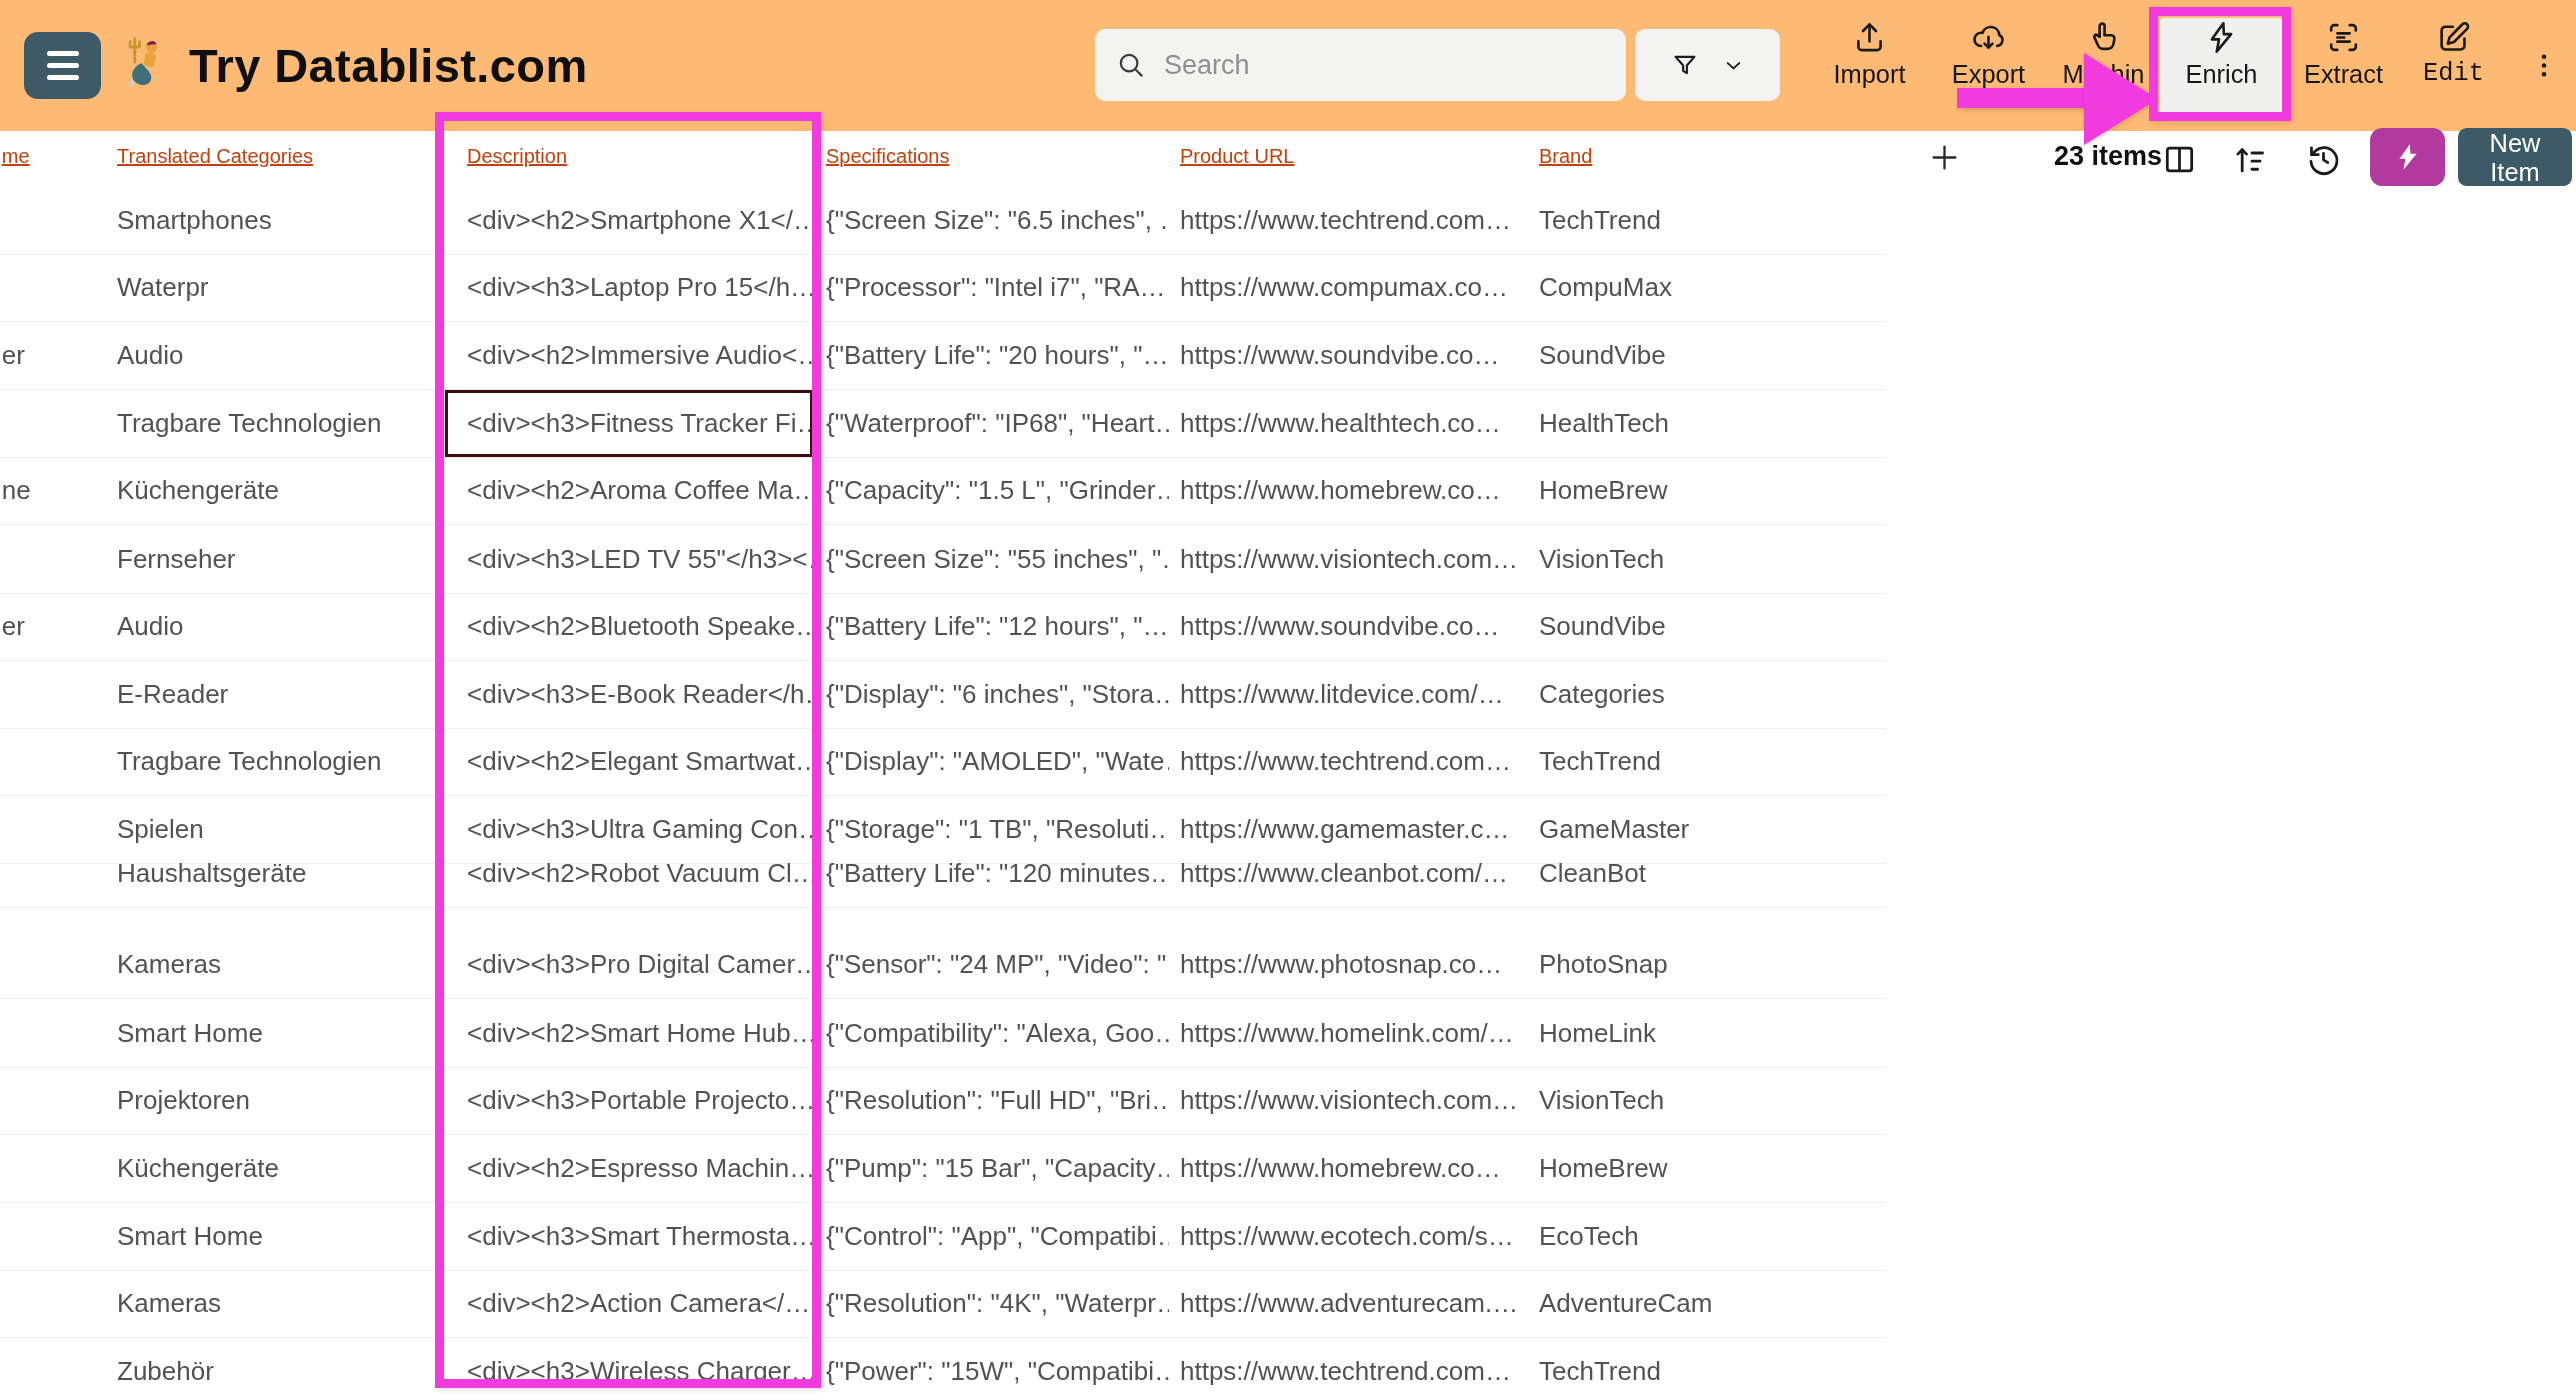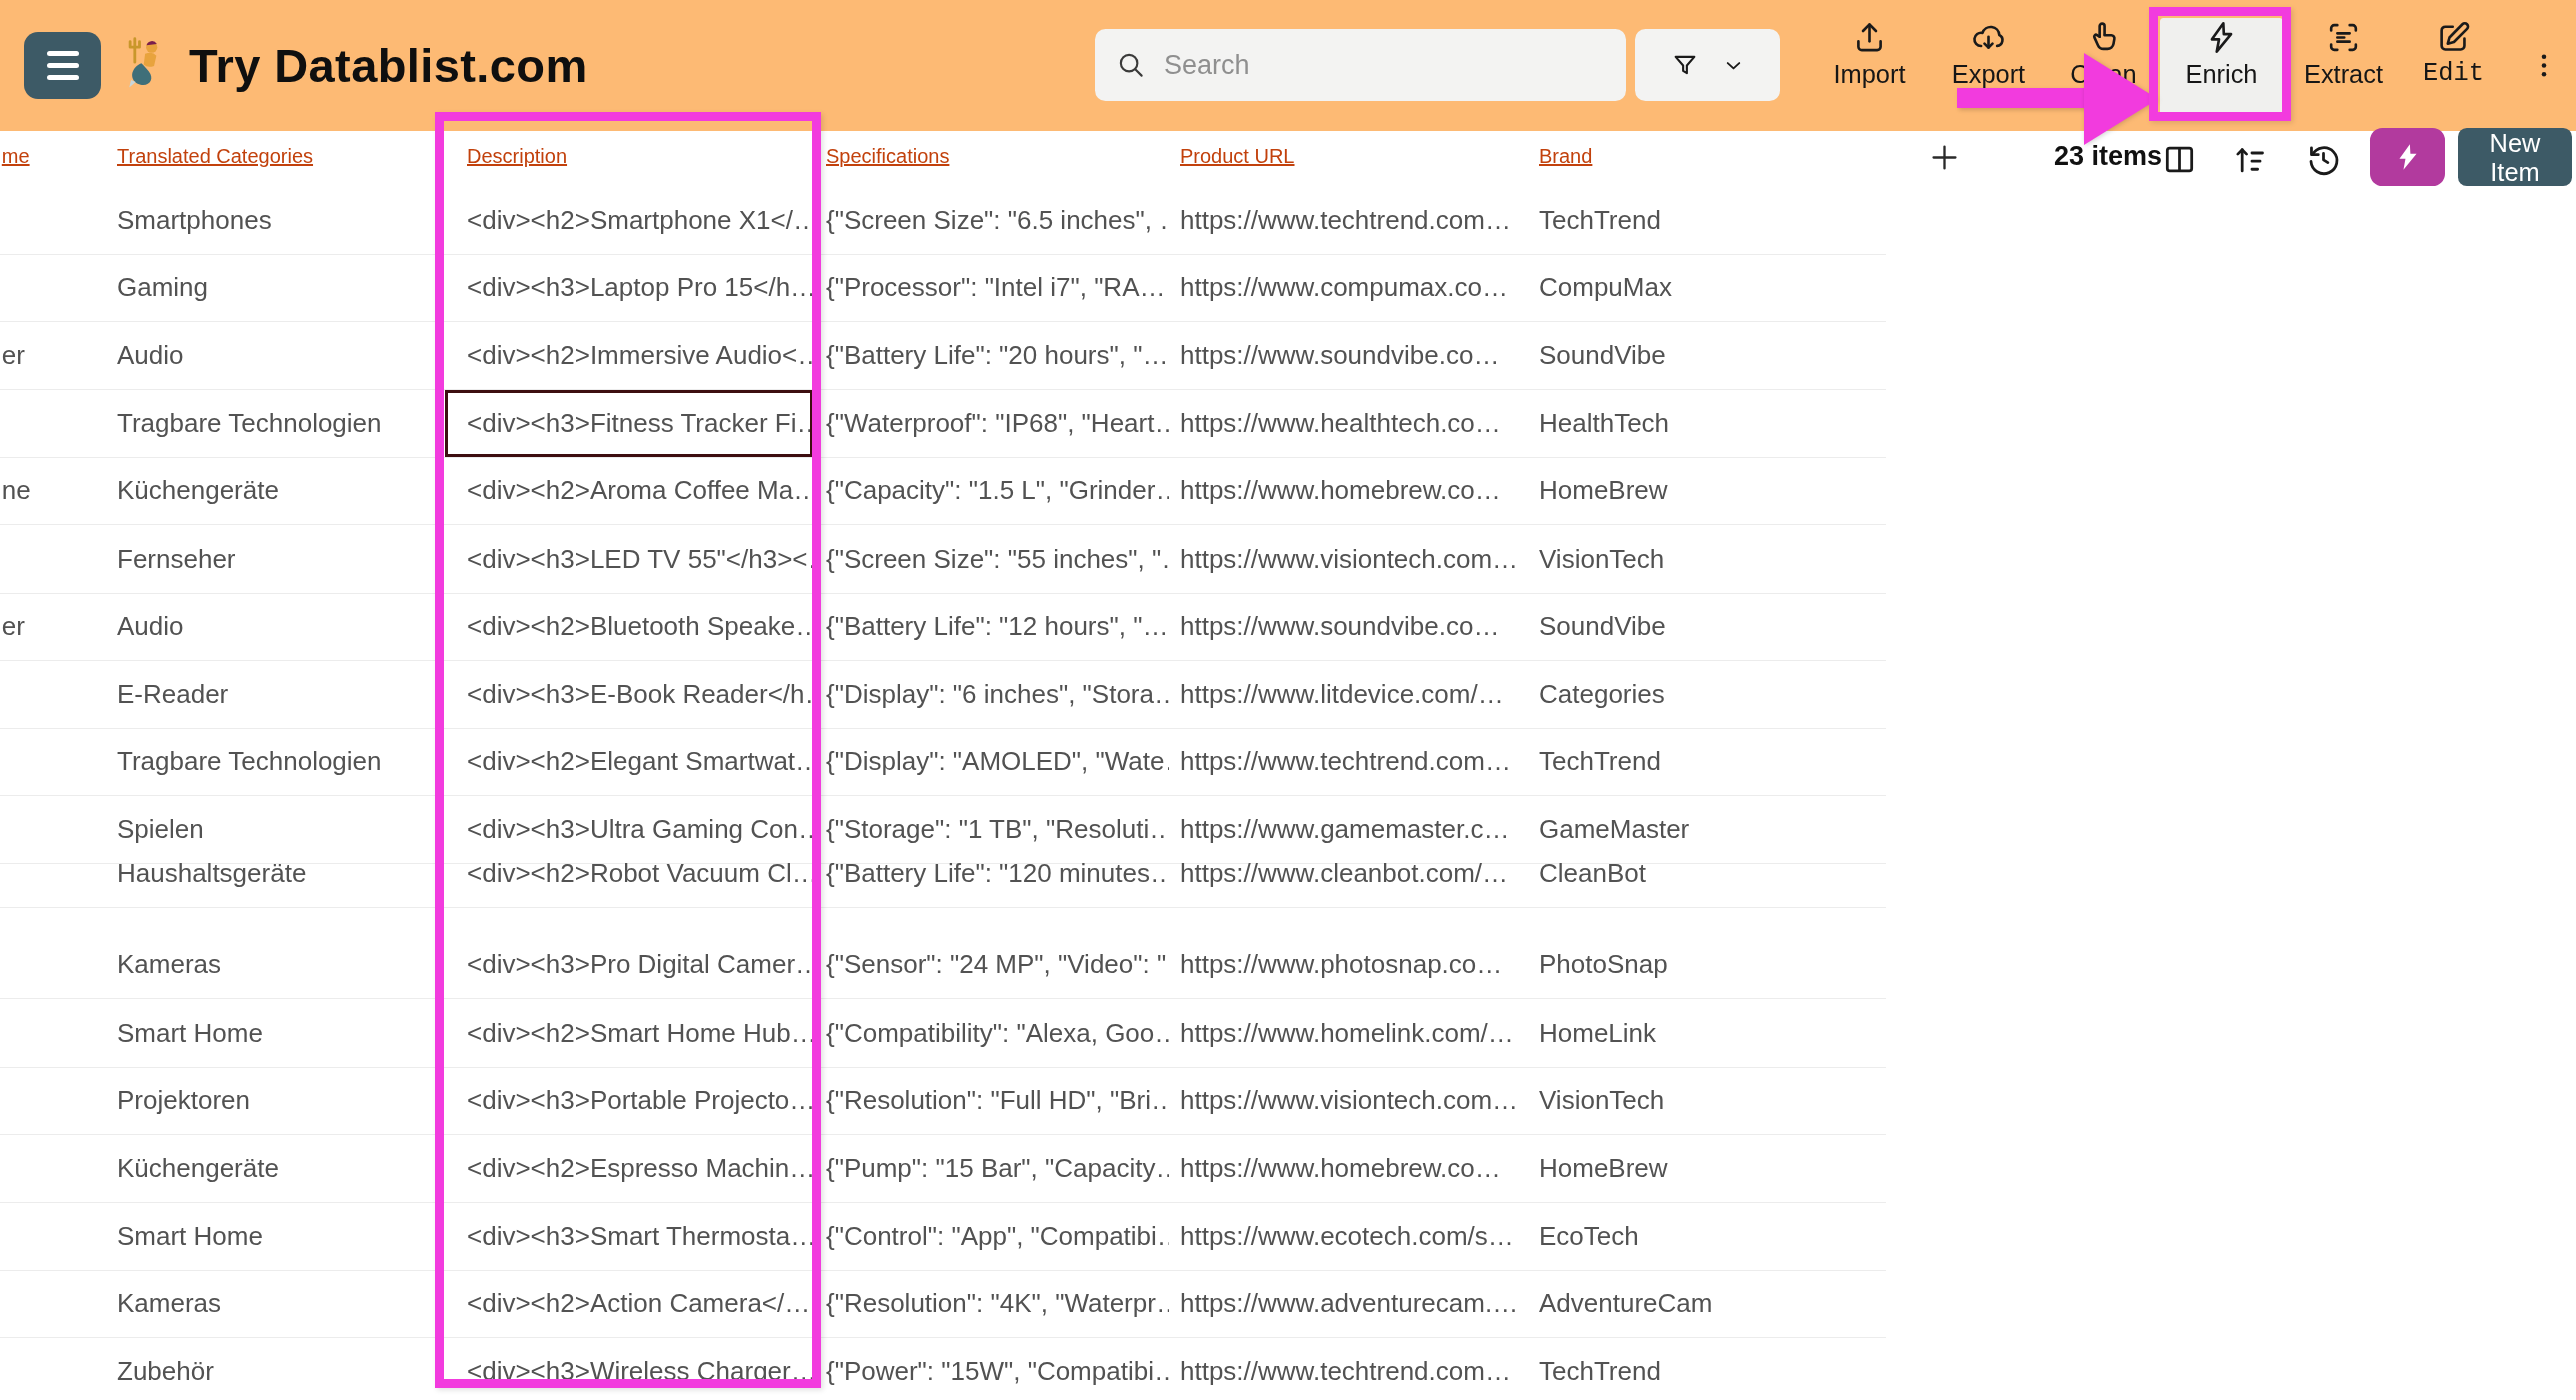--- a/index.html
+++ b/index.html
@@ -128,21 +128,21 @@
         <path d="M12 11.5 v7"></path>
           <path d="M9.4 16 L12 18.6 L14.6 16"></path>
       </svg>
       <span class="lbl">Export</span>
     </button>
     <button class="action clean">
       <svg width="37" height="37" viewBox="0 0 24 24" fill="none" stroke="#1a1a1a" stroke-width="1.7" stroke-linecap="round" stroke-linejoin="round">
         <path d="M9.5 11.5 V4.6 a1.6 1.6 0 0 1 3.2 0 V10"></path>
         <path d="M9.5 11.5 l-1.7 -1.1 c-1 -.65 -2.2 .4 -1.7 1.5 l2.3 5.1 a4 4 0 0 0 3.6 2.4 h2.6 a4 4 0 0 0 3.9 -3.3 l.55 -3.2 a2 2 0 0 0 -2 -2.4 H12.7"></path>
       </svg>
-      <span class="lbl">Clean</span>
+      <span class="lbl">Machin</span>
     </button>
     <button class="action enrich">
       <svg width="37" height="37" viewBox="0 0 24 24" fill="none" stroke="#1a1a1a" stroke-width="1.7" stroke-linejoin="round">
         <path d="M13.2 2.8 L5.8 13.2 h4.6 L8.9 21.2 L18.2 9.8 h-4.7 L13.2 2.8 z"></path>
       </svg>
       <span class="lbl">Enrich</span>
     </button>
     <button class="action extract">
       <svg width="37" height="37" viewBox="0 0 24 24" fill="none" stroke="#1a1a1a" stroke-width="1.7" stroke-linecap="round" stroke-linejoin="round">
         <path d="M8 4 H6 a2 2 0 0 0 -2 2 v1.5 M16 4 h2 a2 2 0 0 1 2 2 v1.5 M8 20 H6 a2 2 0 0 1 -2 -2 v-1.5 M16 20 h2 a2 2 0 0 0 2 -2 v-1.5"></path>
@@ -217,21 +217,21 @@
     <div class="row" style="top: 187px;">
     <span class="c name-partial"></span>
     <span class="c translated">Smartphones</span>
     <span class="c description">&lt;div&gt;&lt;h2&gt;Smartphone X1&lt;/…</span>
     <span class="c specifications">{"Screen Size": "6.5 inches", …</span>
     <span class="c product-url">https://www.techtrend.com…</span>
     <span class="c brand">TechTrend</span>
   </div>
     <div class="row" style="top: 254px;">
     <span class="c name-partial"></span>
-    <span class="c translated">Gaming</span>
+    <span class="c translated">Waterpr</span>
     <span class="c description">&lt;div&gt;&lt;h3&gt;Laptop Pro 15&lt;/h…</span>
     <span class="c specifications">{"Processor": "Intel i7", "RA…</span>
     <span class="c product-url">https://www.compumax.co…</span>
     <span class="c brand">CompuMax</span>
   </div>
     <div class="row" style="top: 322px;">
     <span class="c name-partial">er</span>
     <span class="c translated">Audio</span>
     <span class="c description">&lt;div&gt;&lt;h2&gt;Immersive Audio&lt;…</span>
     <span class="c specifications">{"Battery Life": "20 hours", "…</span>

